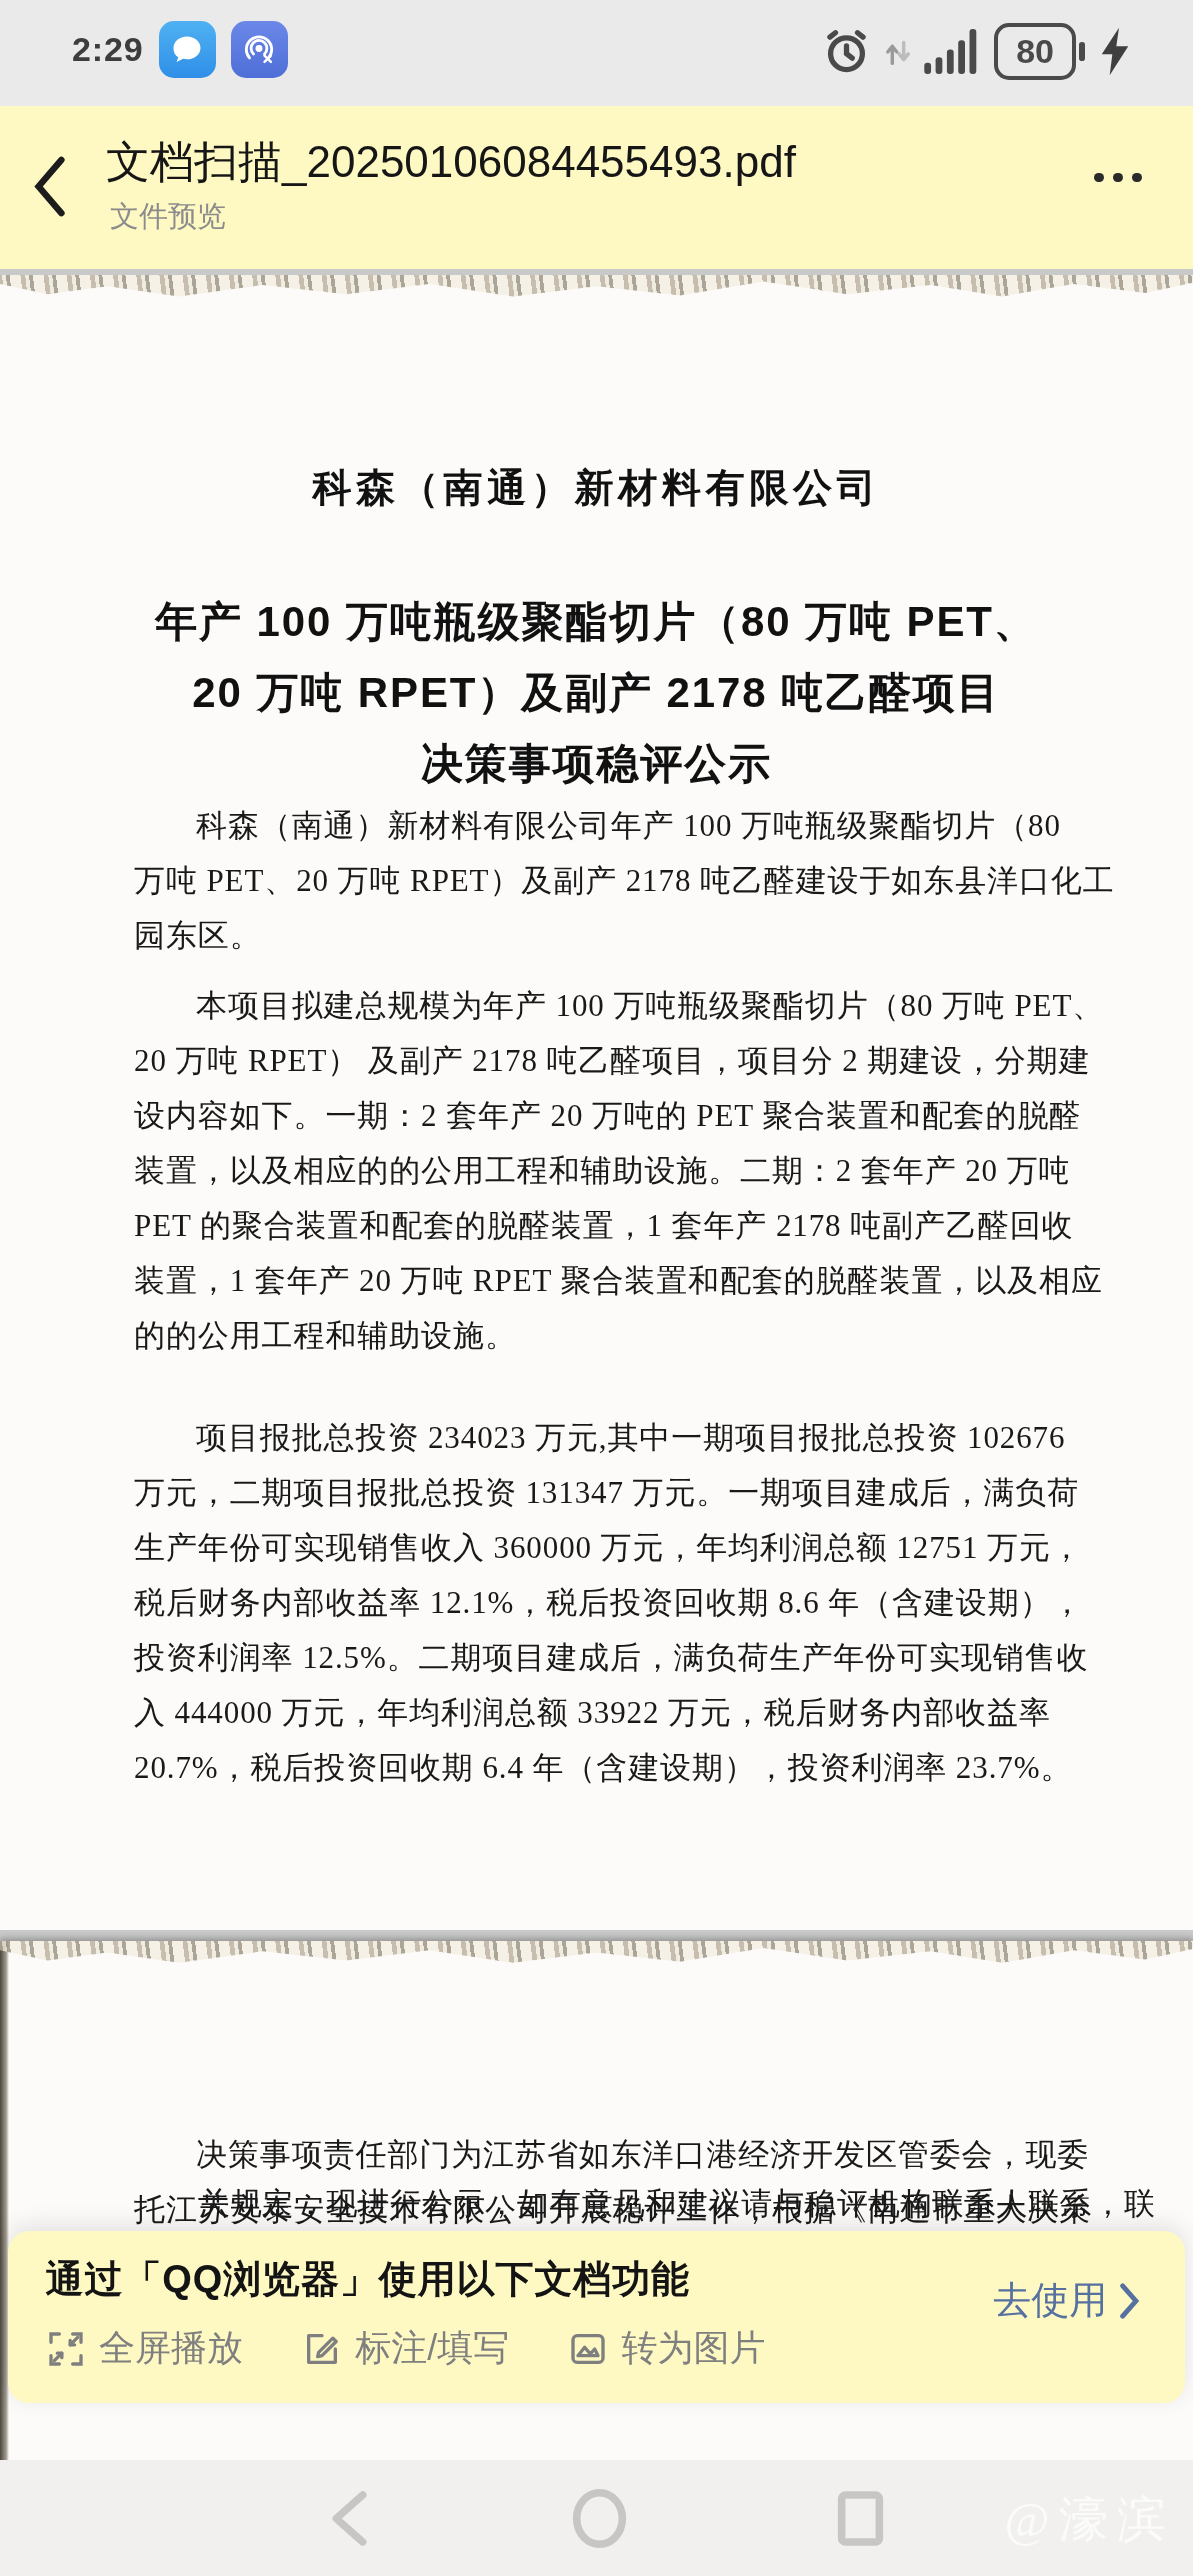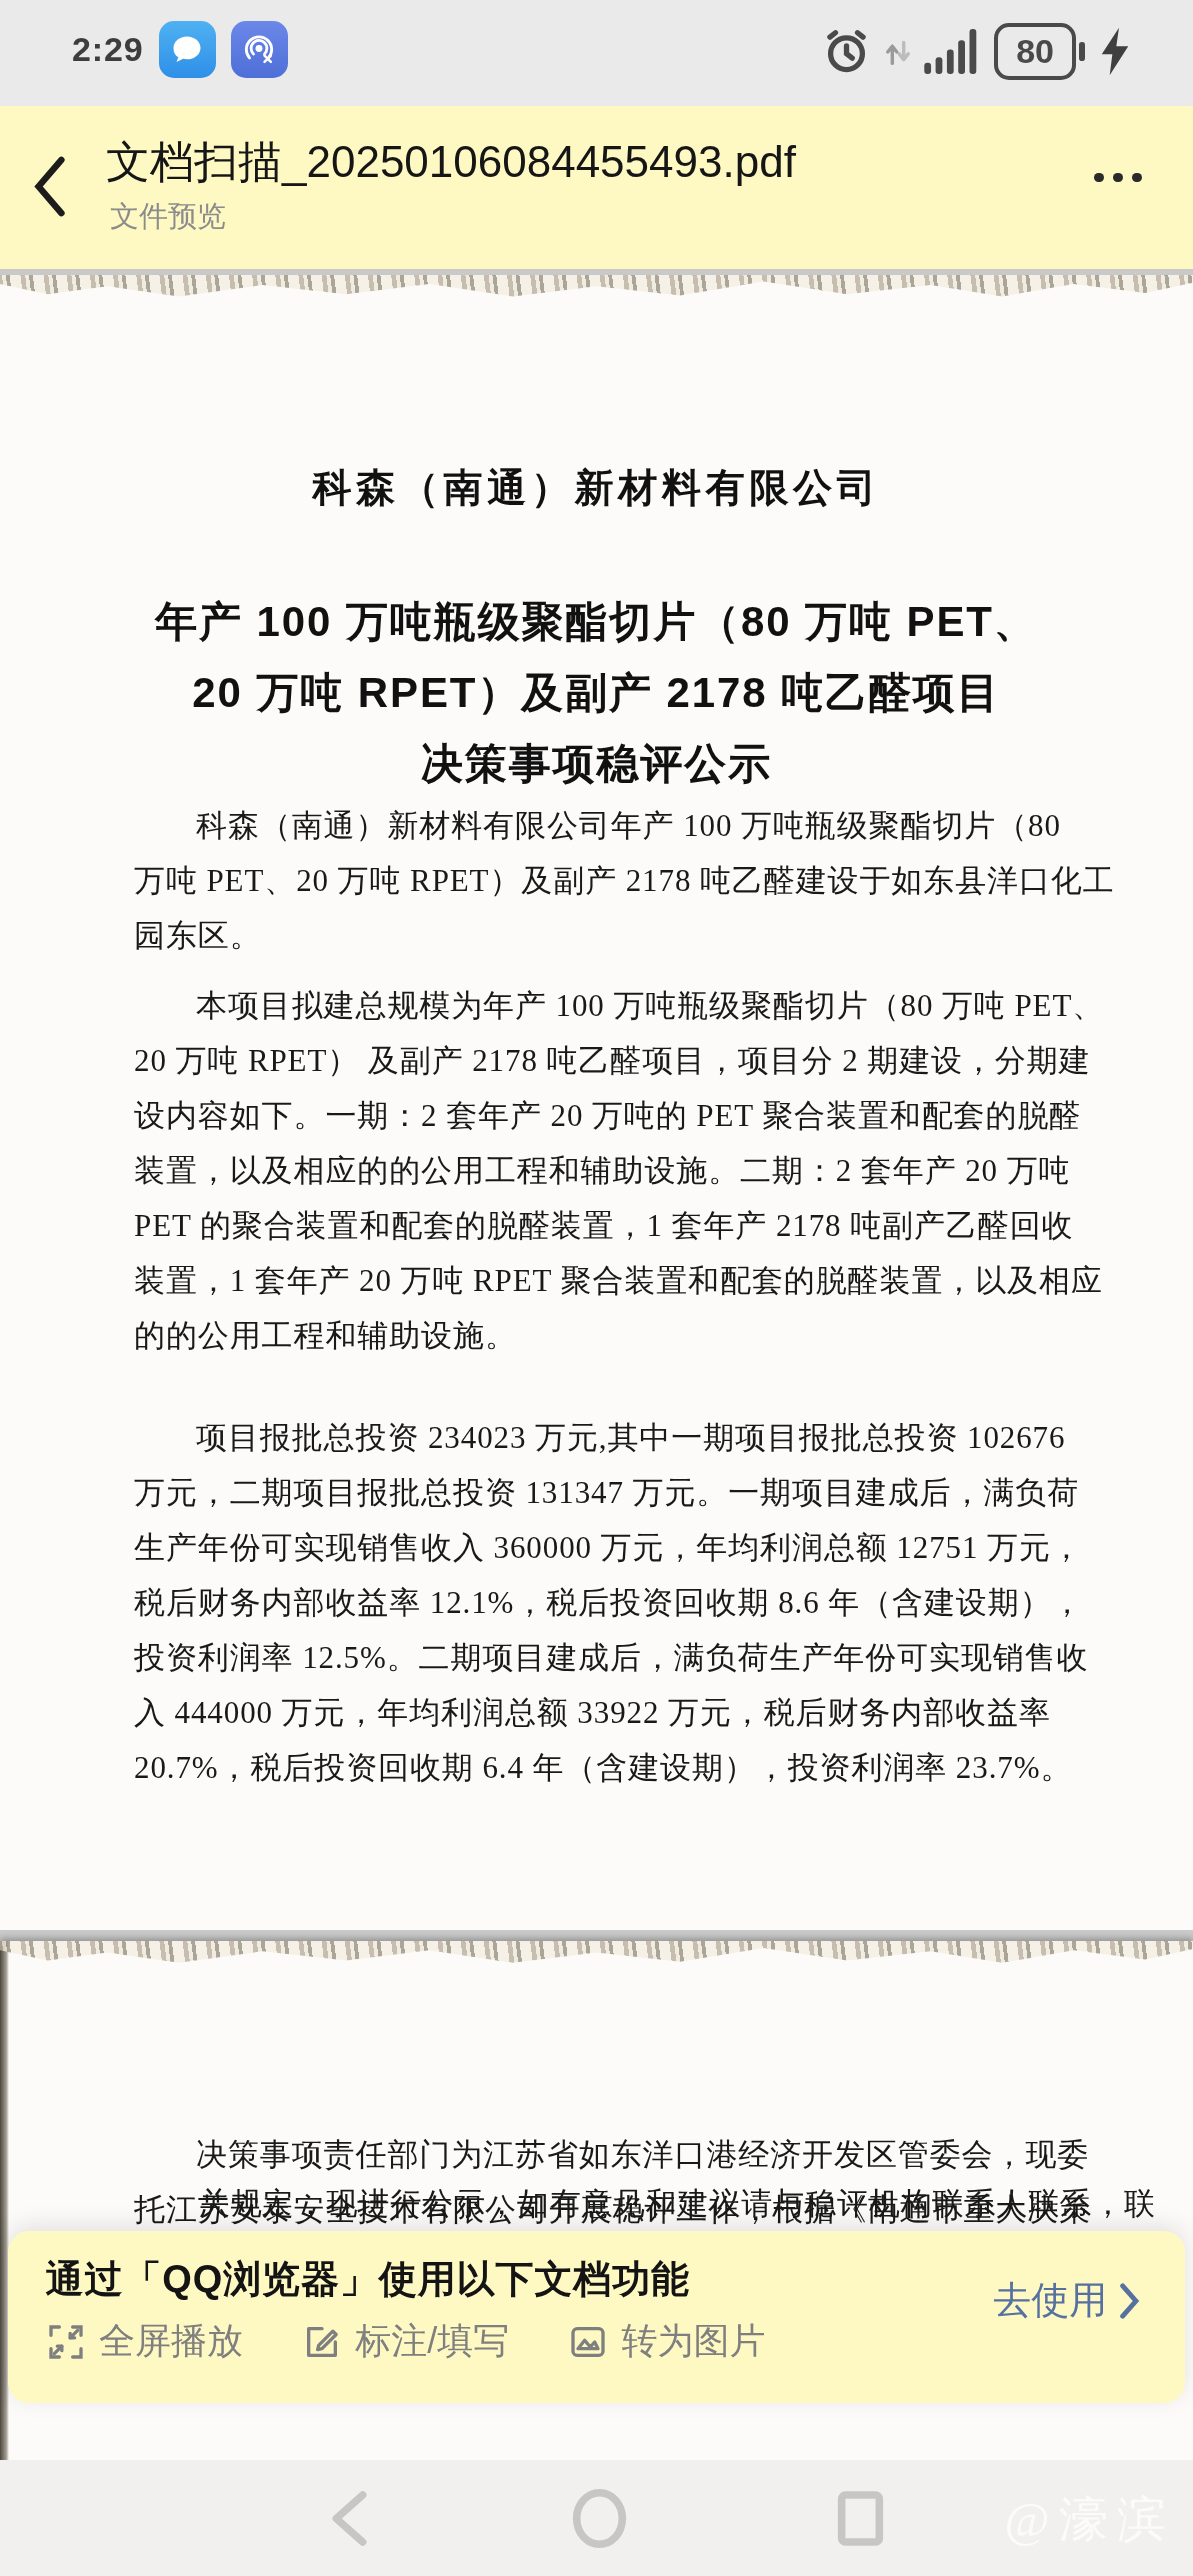--- a/index.html
+++ b/index.html
@@ -53,21 +53,21 @@
   .p3{top:1135px;}
   .p2pg{top:186px;}
   .bottom-line{position:absolute;left:199px;top:242px;width:947px;font-size:31px;letter-spacing:0.9px;white-space:nowrap;}
 
   
   .banner{position:absolute;left:7.6px;right:7.6px;top:2231px;height:172px;background:#fef9c3;
           border-radius:21px;box-shadow:0 -5.7px 23px rgba(0,0,0,.10);z-index:30;}
   .banner-title{position:absolute;left:38px;top:23px;font-size:38px;font-weight:700;color:#141414;letter-spacing:0.9px;}
   .banner-action{position:absolute;right:44px;top:44px;display:flex;align-items:center;gap:9.5px;}
   .banner-action span{font-size:38px;color:#56719f;}
-  .features{position:absolute;left:38px;top:86px;display:flex;gap:59px;align-items:center;}
+  .features{position:absolute;left:38px;top:93px;display:flex;gap:59px;align-items:center;}
   .feature{display:flex;align-items:center;gap:13.3px;}
   .feature span{font-size:36px;color:#7f7f7f;}
 
   
   .navbar{position:absolute;left:0;bottom:0;width:100%;height:116px;background:#f1f0ef;z-index:20;
           display:flex;align-items:center;}
   .nav-slot{position:absolute;top:23px;width:76px;height:70px;display:flex;align-items:center;justify-content:center;}
   .nav-back{left:311px;}.nav-home{left:561px;}.nav-recent{left:822px;}
   .watermark{position:absolute;right:17px;top:26.5px;font-size:49px;color:#fbfbfa;letter-spacing:9.5px;
              font-family:"Liberation Serif","DejaVu Serif",serif;}

